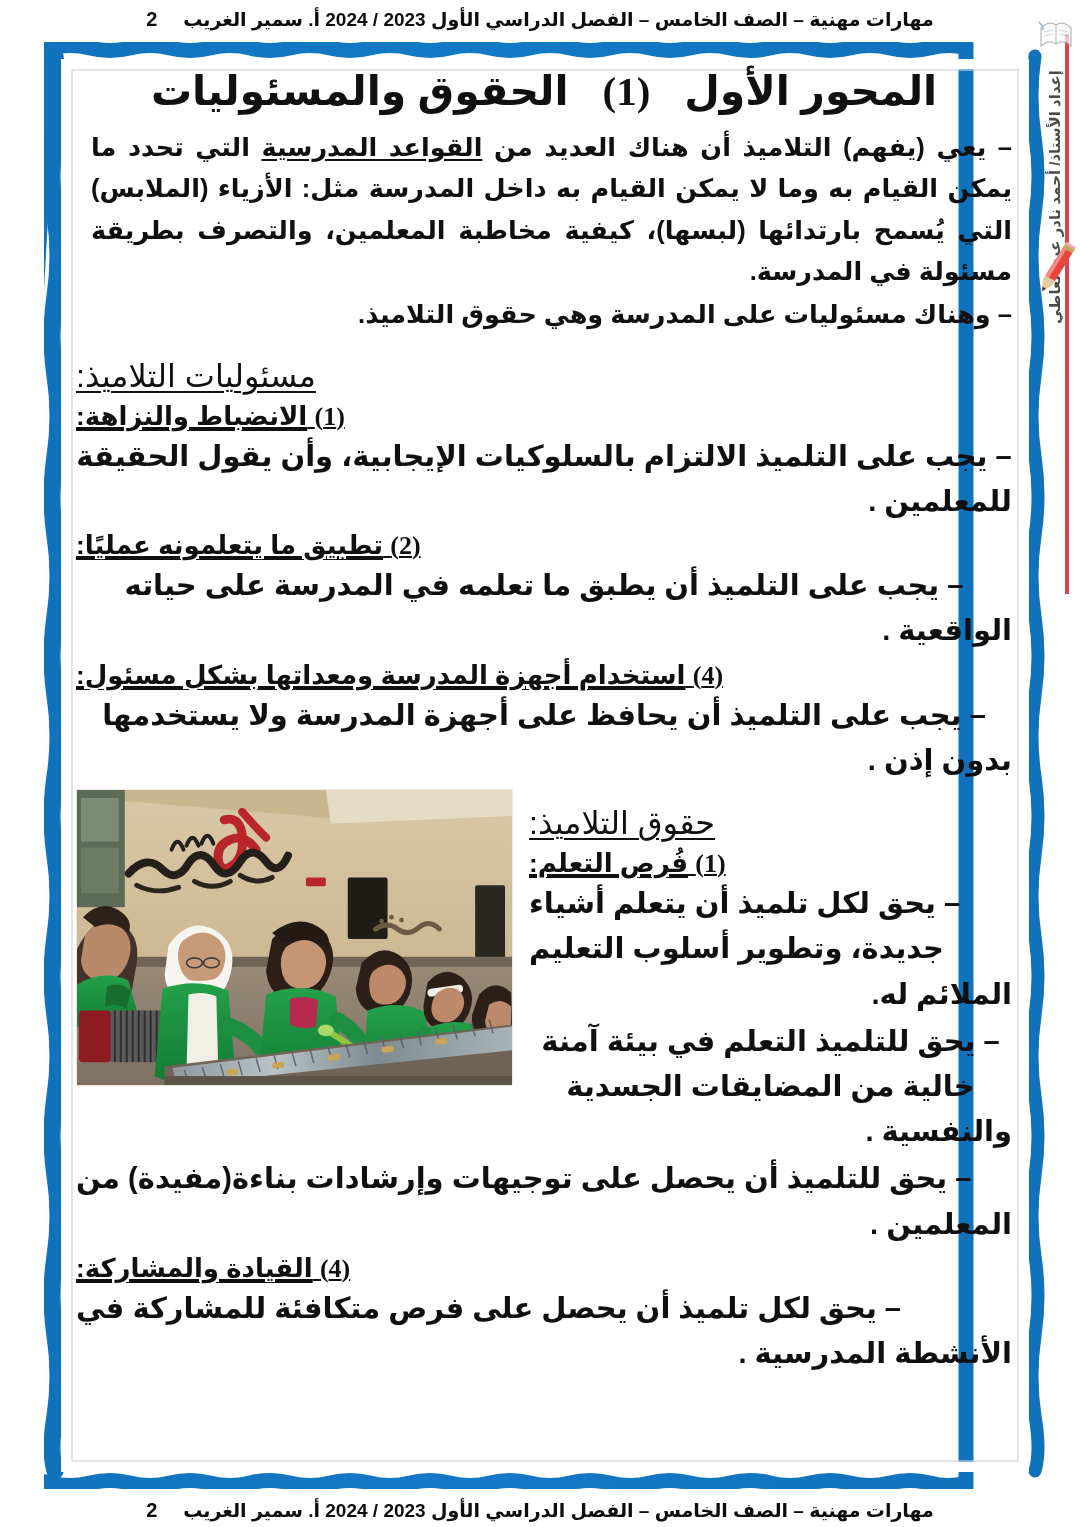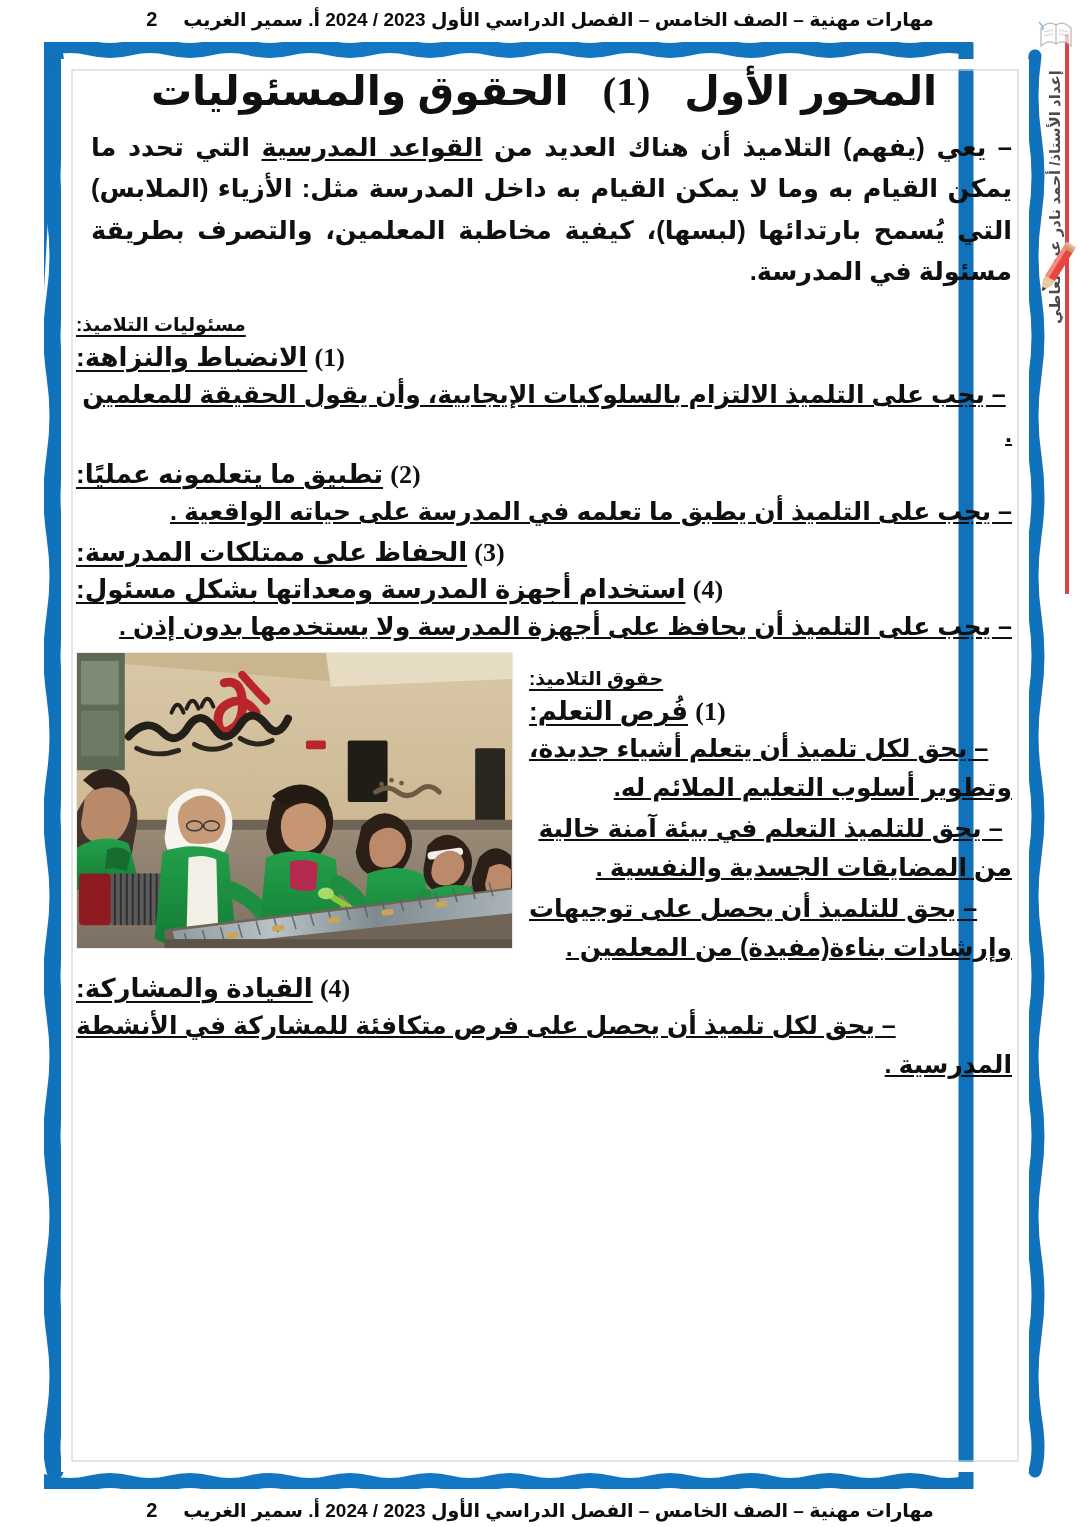--- a/index.html
+++ b/index.html
@@ -91,57 +91,57 @@
     text-align: justify;
     text-align-last: right;
     margin: 0 0 2px 15px;
   }
   .para.right { text-align: right; text-align-last: right; }
 
   .u { text-decoration: underline; text-underline-offset: 3px; }
 
   
   .sec-head {
-    font-size: 19px;
-    font-weight: bold;
+    font-size: 32px;
+    font-weight: normal;
     text-align: left;           
     margin: 21px 0 4px 0;
     white-space: nowrap;
   }
   .sec-head span.t {
     text-decoration: underline;
     text-decoration-thickness: 2px;
     text-underline-offset: 4px;
   }
 
   .item-head {
     font-size: 26px;
     font-weight: bold;
     text-align: left;
     margin: 6px 0 2px 0;
     white-space: nowrap;
+    text-decoration: underline;
   }
   .item-head .num {
     font-family: "Liberation Serif", serif;
     font-weight: bold;
   }
   .item-head span.t {
     text-decoration: underline;
     text-decoration-thickness: 2px;
     text-underline-offset: 4px;
   }
 
   .item-body {
-    font-size: 25px;
+    font-size: 29px;
     font-weight: bold;
     line-height: 1.56;
     text-align: justify;
     text-align-last: right;
     margin: 0 0 2px 0;
-    text-decoration: underline;
   }
 
   
   .photo {
     float: left;
     width: 437px;
     height: 297px;
     margin: 4px 16px 6px 0;
     position: relative;
     overflow: hidden;
@@ -251,41 +251,38 @@
   <div class="content clearfix">
 
     <div class="main-title">
       <span>المحور الأول</span>
       <span class="num">(1)</span>
       <span>الحقوق والمسئوليات</span>
     </div>
 
     <p class="para"><span>– يعي (يفهم) التلاميذ أن هناك العديد من </span><span class="u">القواعد المدرسية</span><span> التي تحدد ما يمكن القيام به وما لا يمكن القيام به داخل المدرسة مثل: الأزياء (الملابس) التي يُسمح بارتدائها (لبسها)، كيفية مخاطبة المعلمين، والتصرف بطريقة مسئولة في المدرسة.</span></p>
 
+    <p class="para right" style="text-align:center">– وهناك مسئوليات على المدرسة وهي حقوق التلاميذ.</p>
 
     <div class="sec-head">
       <span class="t">مسئوليات التلاميذ:</span>
     </div>
 
     <div class="item-head">
       <span class="num">(1)</span>
       <span class="t">الانضباط والنزاهة:</span>
     </div>
     <p class="item-body" style="text-align:center">– يجب على التلميذ الالتزام بالسلوكيات الإيجابية، وأن يقول الحقيقة للمعلمين .</p>
 
     <div class="item-head">
       <span class="num">(2)</span>
       <span class="t">تطبيق ما يتعلمونه عمليًا:</span>
     </div>
     <p class="item-body" style="text-align:center">– يجب على التلميذ أن يطبق ما تعلمه في المدرسة على حياته الواقعية .</p>
 
-    <div class="item-head">
-      <span class="num">(3)</span>
-      <span class="t">الحفاظ على ممتلكات المدرسة:</span>
-    </div>
 
     <div class="item-head">
       <span class="num">(4)</span>
       <span class="t">استخدام أجهزة المدرسة ومعداتها بشكل مسئول:</span>
     </div>
     <p class="item-body" style="text-align:center">– يجب على التلميذ أن يحافظ على أجهزة المدرسة ولا يستخدمها بدون إذن .</p>
 
     <figure class="photo">
       <svg viewBox="0 0 437 297" preserveAspectRatio="none" aria-hidden="true">
         <defs>

